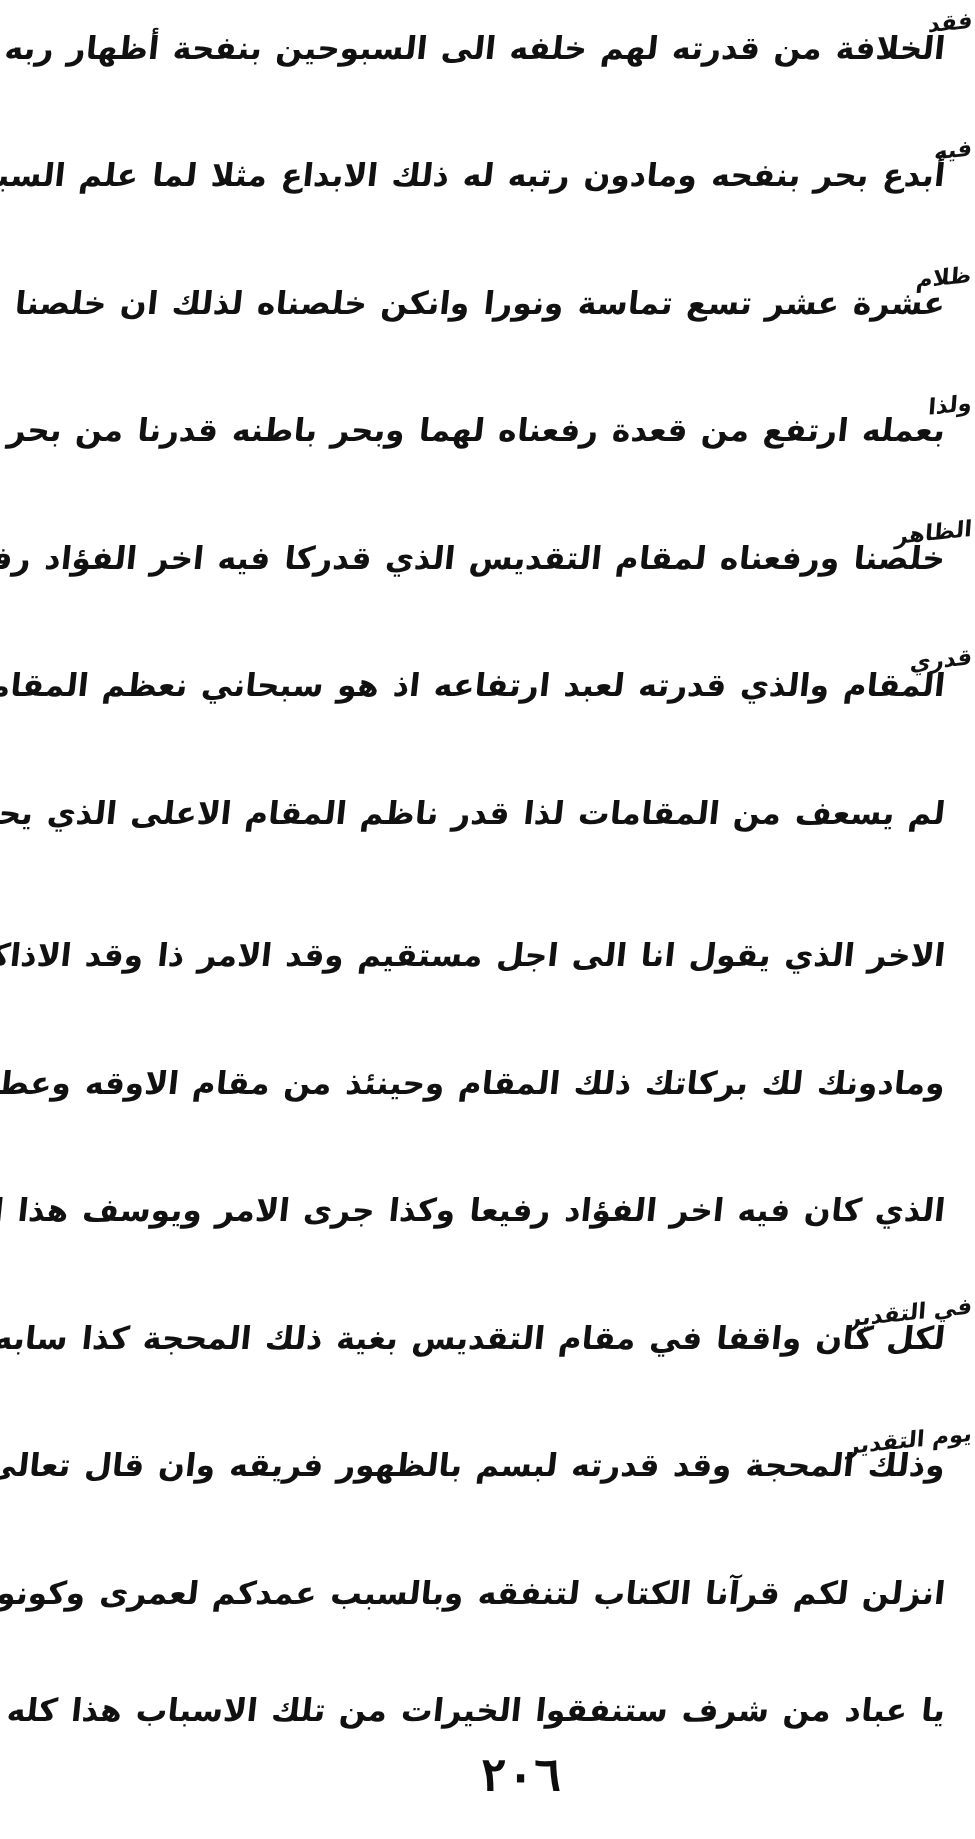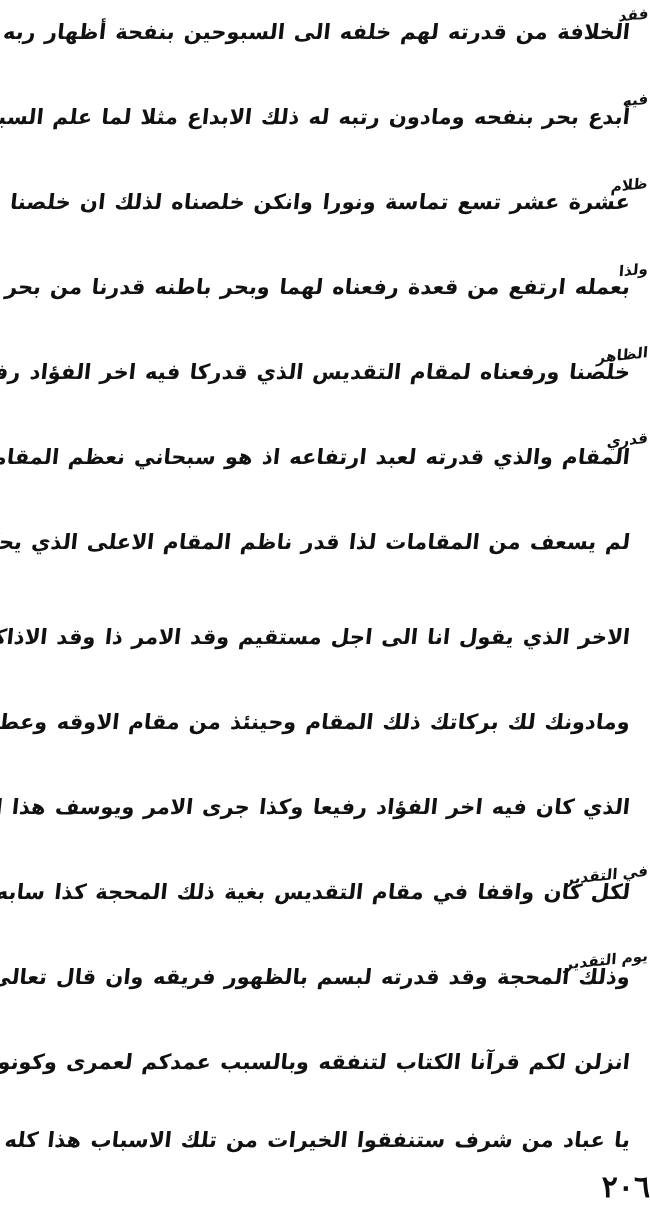--- a/index.html
+++ b/index.html
@@ -75,22 +75,22 @@
     white-space: nowrap;
   }
   .m-right { right: 2px; }
   .m-top   { top: -16px; }
 
   .page-number {
     position: absolute;
     bottom: 22px;
     left: 0;
     right: 0;
-    text-align: right;
-    font-family: Liberation Serif, serif;
+    text-align: center;
+    font-family: Liberation Mono, monospace;
     font-size: 30px;
     font-weight: 700;
     color: #0d0d0d;
     letter-spacing: 2px;
     margin-left: 44px;
   }
 </style>
 </head>
 <body>
 

